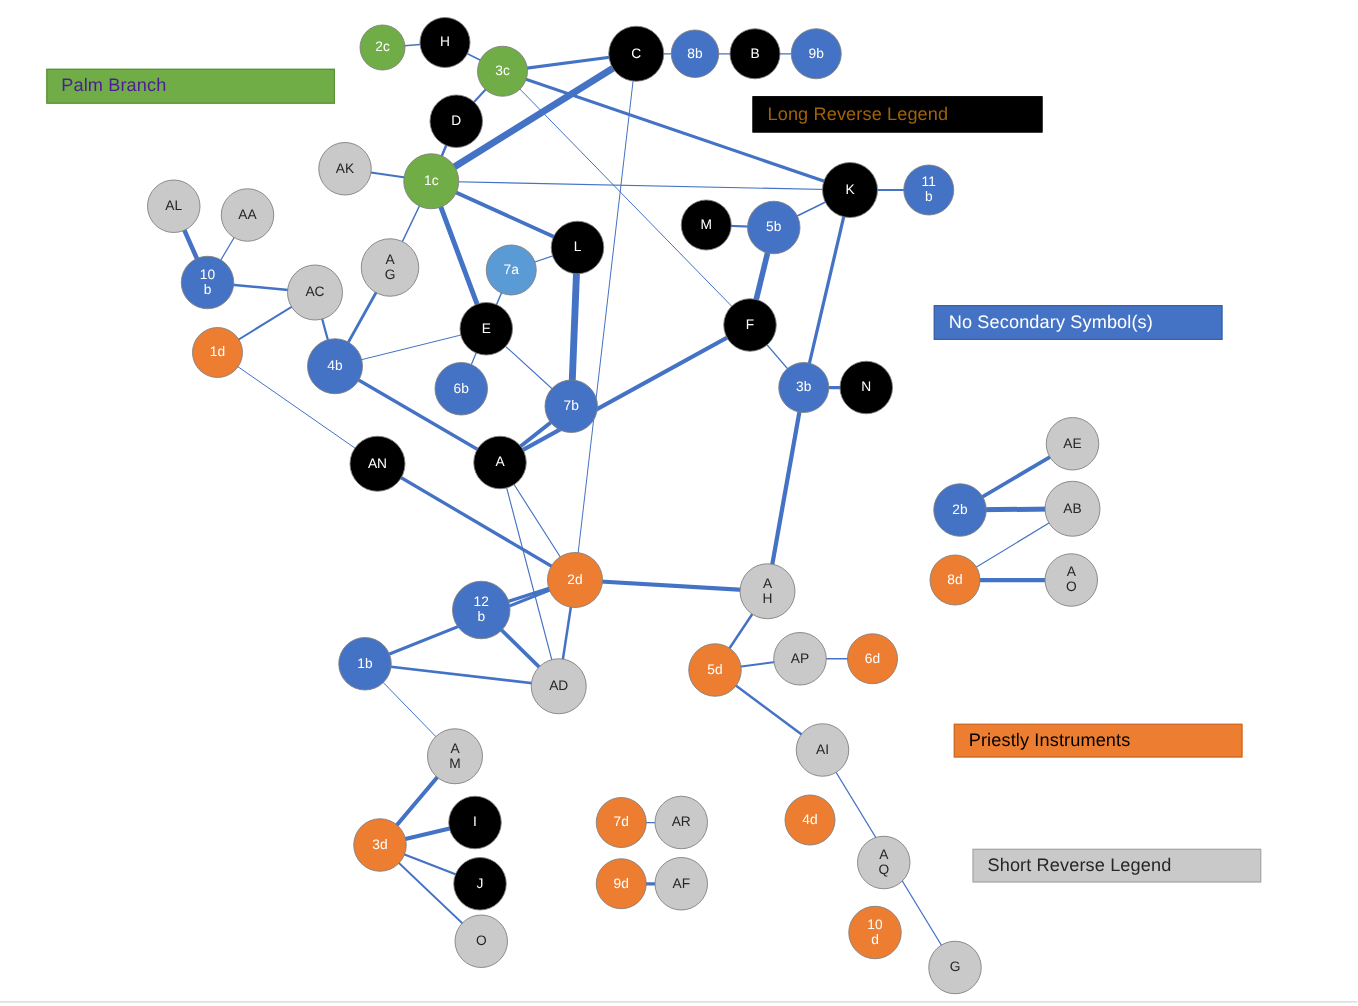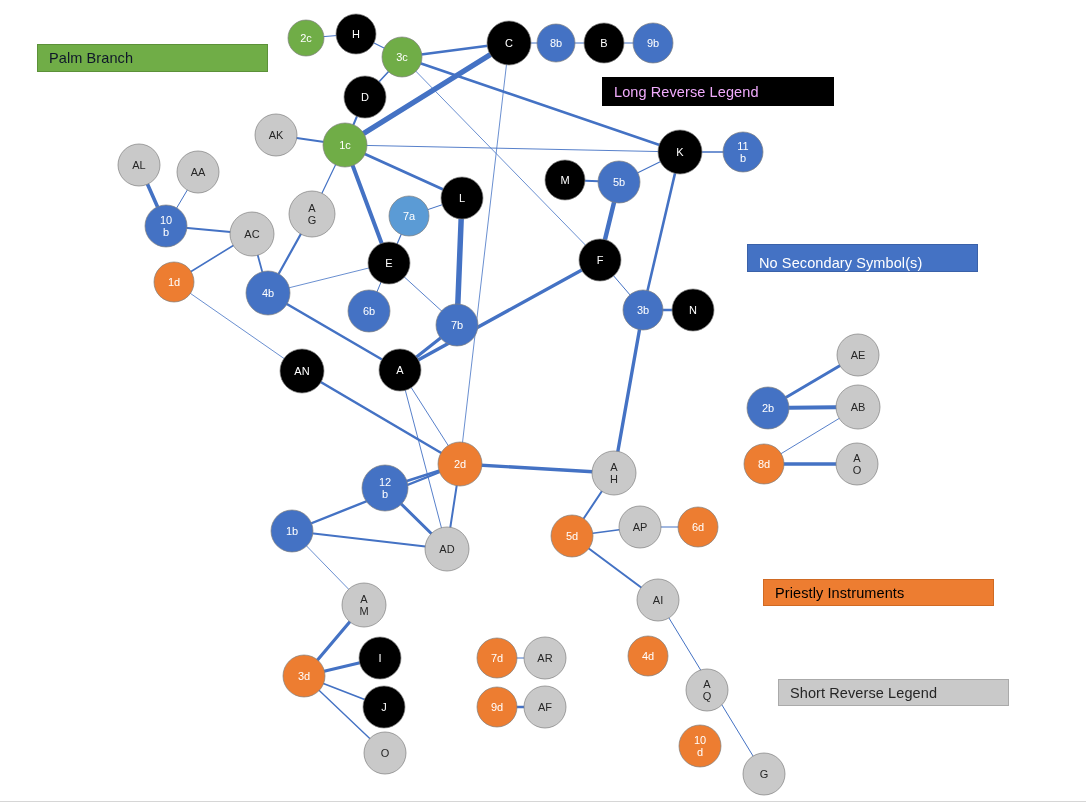--- a/index.html
+++ b/index.html
@@ -4,22 +4,22 @@
 <title>Network Diagram</title>
 <style>
   html,body{margin:0;padding:0;background:#ffffff;}
   body{width:1086px;height:805px;overflow:hidden;
        font-family:"Liberation Sans","DejaVu Sans",sans-serif;}
   #stage{position:relative;width:1086px;height:805px;background:#ffffff;padding-left:48px;}
   #graph{position:absolute;left:0;top:0;width:1086px;height:805px;}
   .legend-box{position:absolute;display:flex;align-items:center;
       box-sizing:border-box;padding-left:11px;
       font-size:14.5px;letter-spacing:.1px;}
-  .legend-box.green{background:#70AD47;border:1px solid #5c9139;color:#0f172a;}
-  .legend-box.black{background:#000000;border:1px solid #000000;color:#f0abfc;}
+  .legend-box.green{background:#70AD47;border:1px solid #5c9139;color:#4c1d95;margin-top:11px;}
+  .legend-box.black{background:#000000;border:1px solid #000000;color:#a16207;}
   .legend-box.blue{background:#4472C4;border:1px solid #3a61a8;color:#ffffff;}
   .legend-box.orange{background:#ED7D31;border:1px solid #d06a23;color:#000000;}
   .legend-box.gray{background:#C9C9C9;border:1px solid #aaaaaa;color:#262626;}
   .node-label{font-size:11px;font-weight:400;pointer-events:none;
       font-family:"Liberation Sans","DejaVu Sans",sans-serif;}
   .bottom-rule{position:absolute;left:0;top:801px;width:1086px;height:1px;
       background:#d6d6d6;}
 </style>
 </head>
 <body>
@@ -331,21 +331,21 @@
       </g>
   </svg>
 
   <div id="legend-layer">
       <div class="legend-box green" style="left: 37px; top: 44px; width: 231px; height: 28px;">
         <span>Palm Branch</span>
       </div>
       <div class="legend-box black" style="left: 602px; top: 77px; width: 232px; height: 29px;">
         <span>Long Reverse Legend</span>
       </div>
-      <div class="legend-box blue" style="left: 747px; top: 244px; width: 231px; height: 28px; align-items: flex-end;">
+      <div class="legend-box blue" style="left: 747px; top: 244px; width: 231px; height: 28px;">
         <span>No Secondary Symbol(s)</span>
       </div>
       <div class="legend-box orange" style="left: 763px; top: 579px; width: 231px; height: 27px;">
         <span>Priestly Instruments</span>
       </div>
       <div class="legend-box gray" style="left: 778px; top: 679px; width: 231px; height: 27px; align-items: center;">
         <span>Short Reverse Legend</span>
       </div>
     </div>
 

